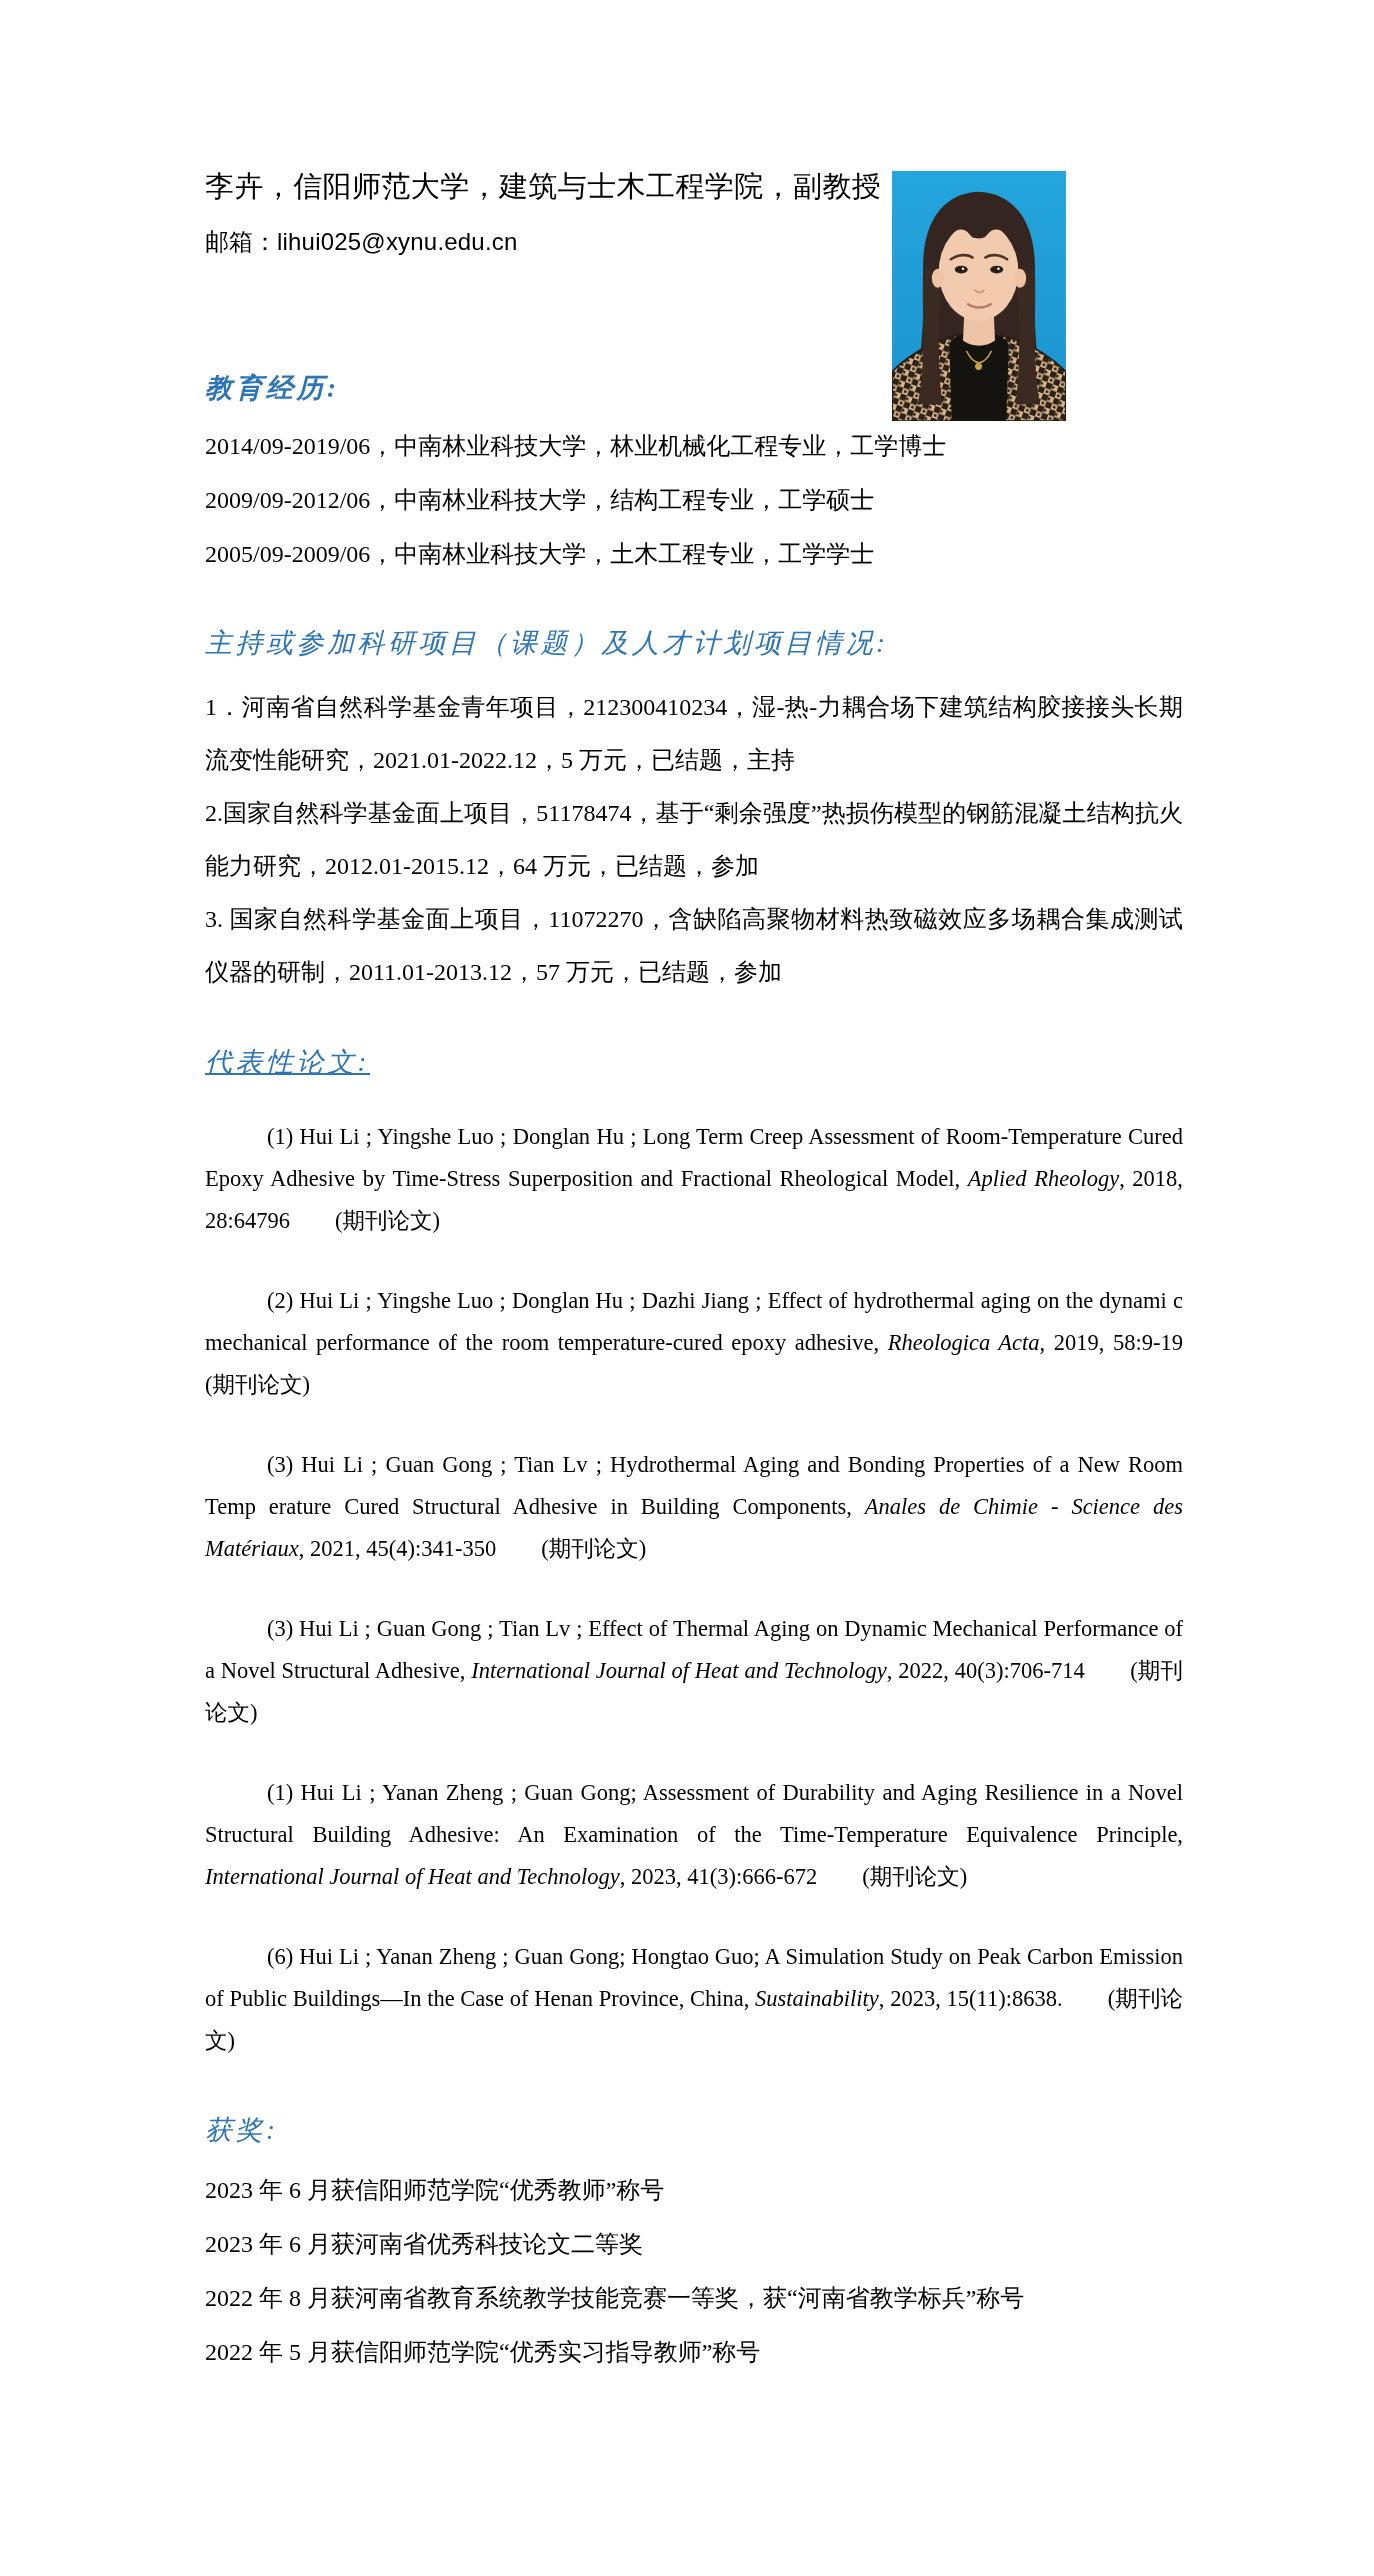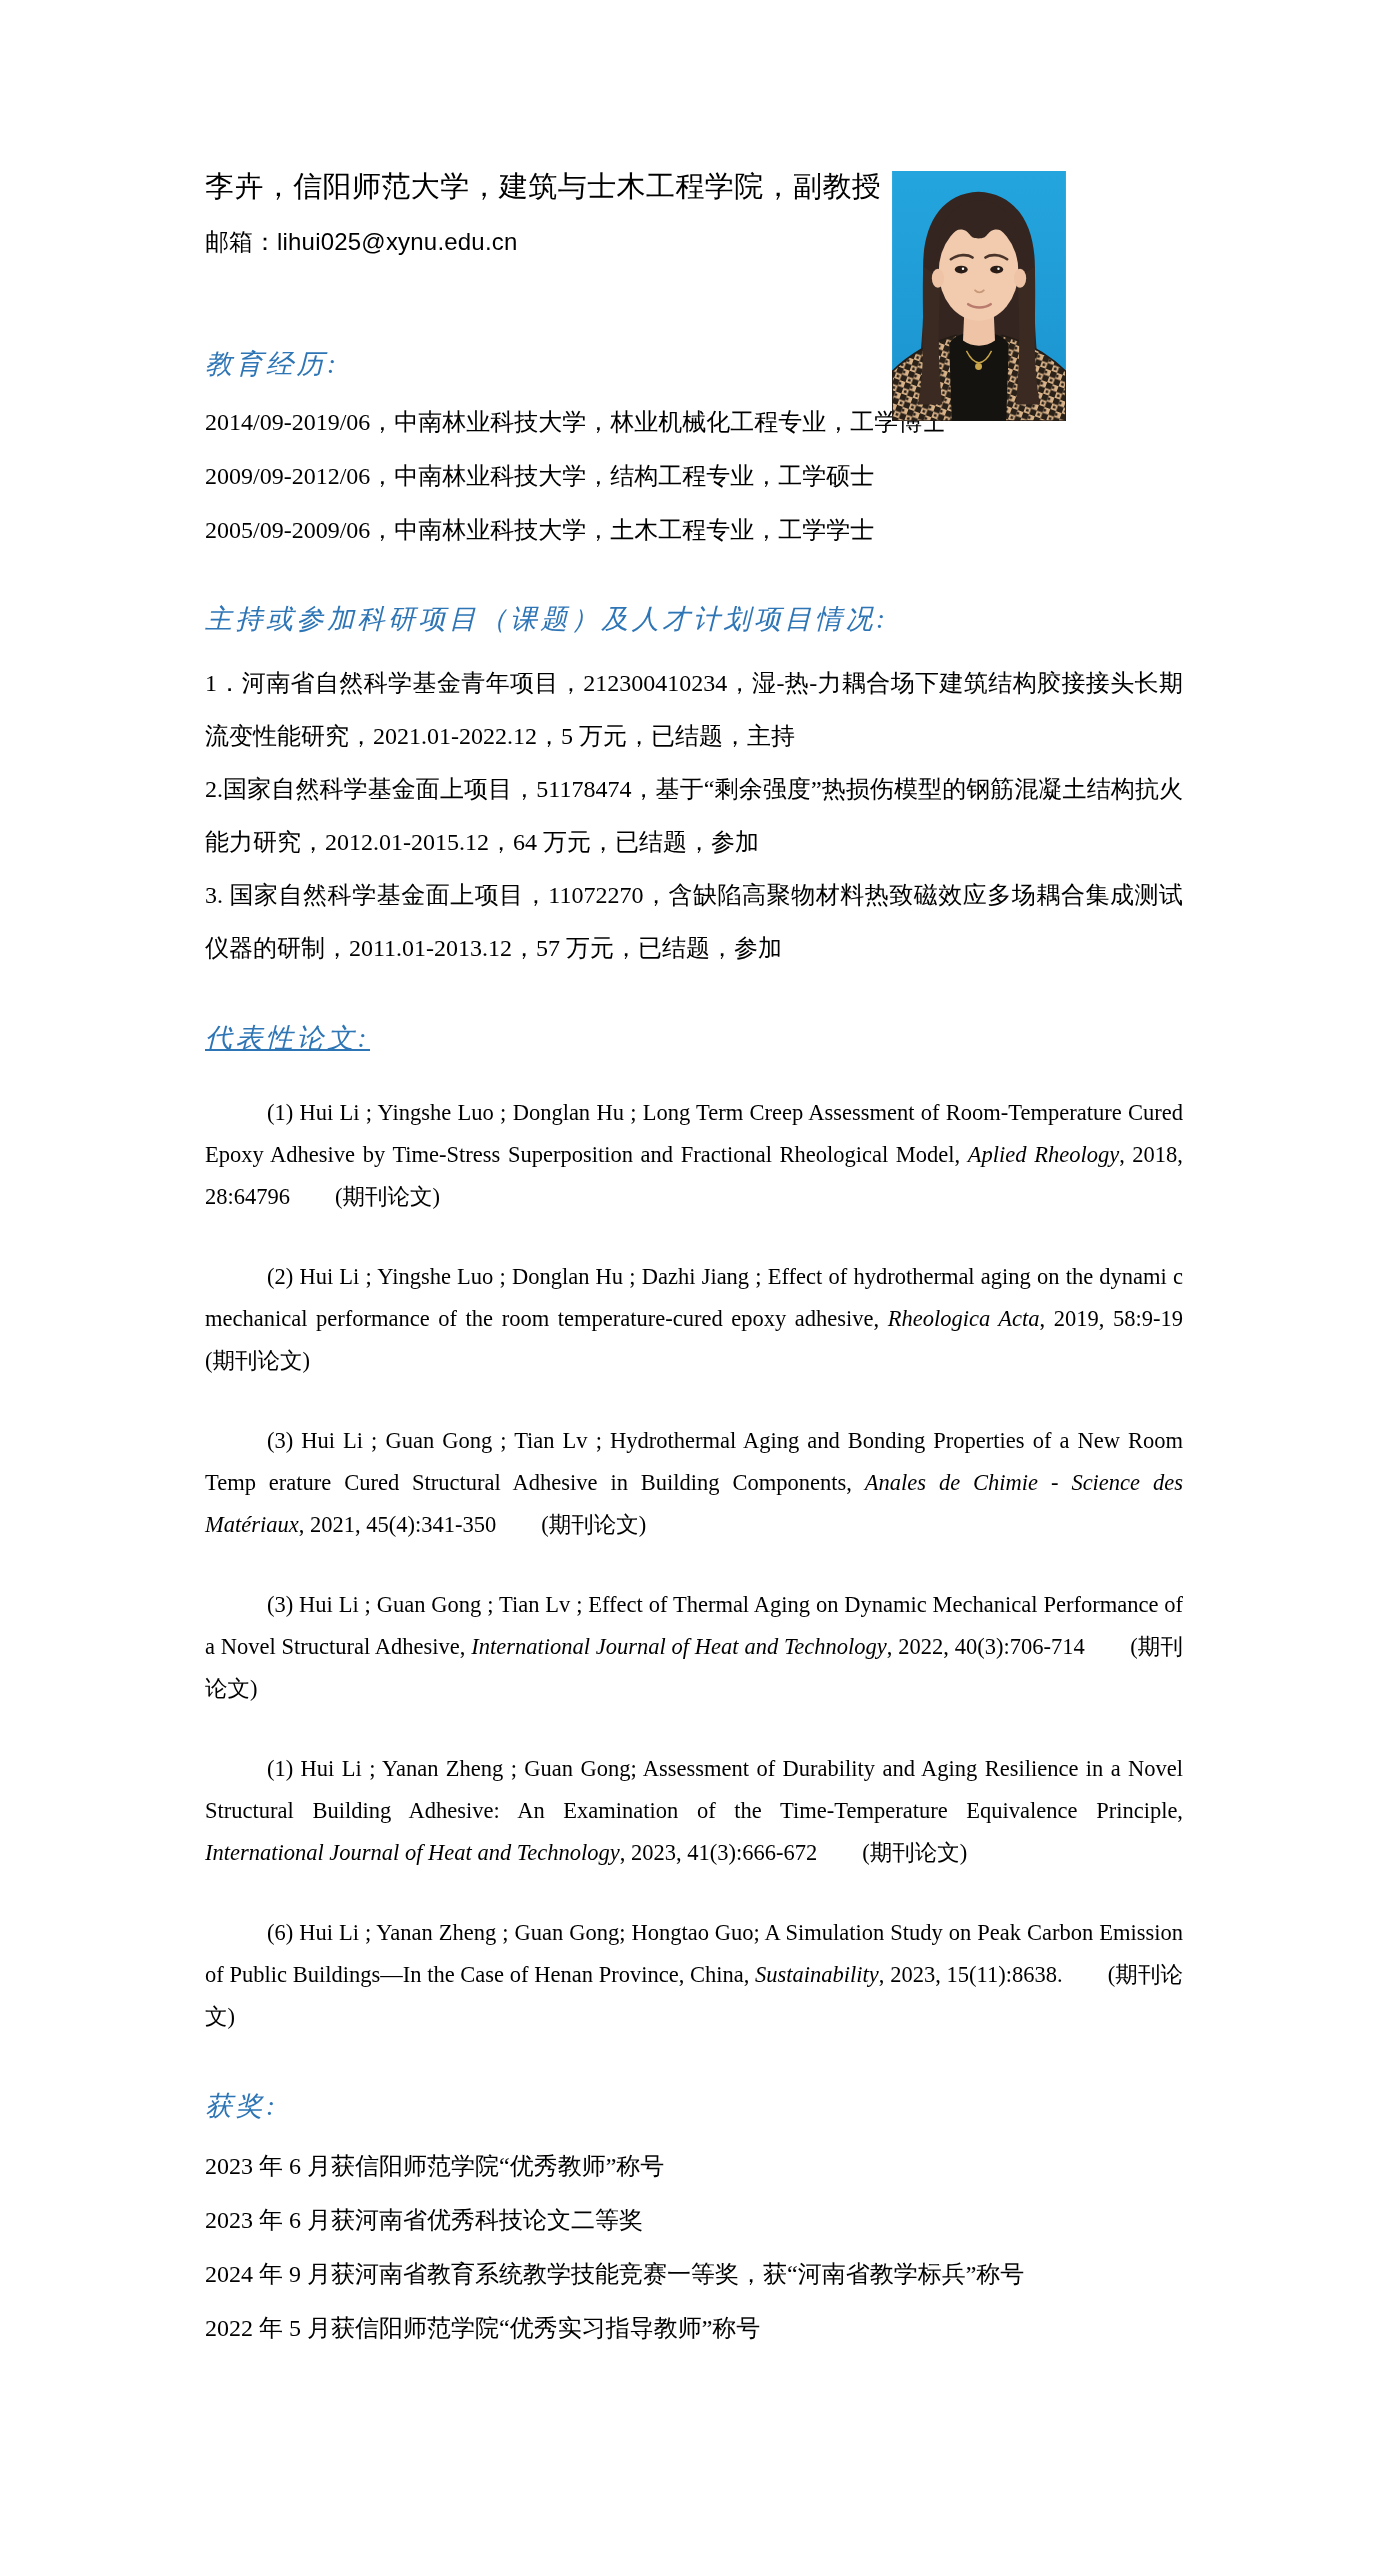--- a/index.html
+++ b/index.html
@@ -50,21 +50,21 @@
   
   h2.section-heading {
     font-family: "Liberation Serif", "DejaVu Serif", serif;
     font-style: italic;
     font-weight: 500;
     font-size: 27px;
     line-height: 38px;
     letter-spacing: 3.5px;
     margin: 0;
   }
-  h2.h-education { margin-top: 86px; }
+  h2.h-education { margin-top: 110px; font-weight: bold; }
   h2.h-projects  { margin-top: 43px; margin-bottom: 19px; }
   h2.h-papers    { margin-top: 44px; margin-bottom: 35px; text-decoration: underline; }
   h2.h-awards    { margin-top: 49px; margin-bottom: 14px; }
   
   .edu-line, .award-line {
     margin: 0;
     font-size: 24px;
     line-height: 54px;
     white-space: nowrap;
   }
@@ -171,18 +171,18 @@
     <p class="paper-item"><span>(3)  Hui Li ; Guan Gong ; Tian Lv  ; Hydrothermal Aging and Bonding Properties of a New Room Temp erature  Cured Structural Adhesive in Building Components, </span><span class="journal-name">Anales de Chimie - Science des Matériaux</span><span>,  2021,  45(4):341-350　　(期刊论文)</span></p>
     <p class="paper-item"><span>(3)  Hui Li ; Guan Gong ; Tian Lv  ; Effect of Thermal Aging on Dynamic Mechanical Performance of a Novel Structural Adhesive, </span><span class="journal-name">International Journal of Heat and Technology</span><span>, 2022, 40(3):706-714　　(期刊论文)</span></p>
     <p class="paper-item"><span>(1) Hui Li ; Yanan Zheng ; Guan Gong; Assessment of Durability and Aging Resilience in a Novel Structural Building Adhesive: An Examination of the Time-Temperature Equivalence Principle, </span><span class="journal-name">International Journal of Heat and Technology</span><span>, 2023, 41(3):666-672　　(期刊论文)</span></p>
     <p class="paper-item"><span>(6) Hui Li ; Yanan Zheng ; Guan Gong; Hongtao Guo; A Simulation Study on Peak Carbon Emission of Public Buildings—In the Case of Henan Province, China, </span><span class="journal-name">Sustainability</span><span>, 2023, 15(11):8638.　　(期刊论文)</span></p>
   </div>
 
   <h2 class="section-heading h-awards" style="color: rgb(46, 117, 182);">获奖:</h2>
   <div>
     <p class="award-line">2023 年 6 月获信阳师范学院“优秀教师”称号</p>
     <p class="award-line">2023 年 6 月获河南省优秀科技论文二等奖</p>
-    <p class="award-line">2024 年 9 月获河南省教育系统教学技能竞赛一等奖，获“河南省教学标兵”称号</p>
+    <p class="award-line">2022 年 8 月获河南省教育系统教学技能竞赛一等奖，获“河南省教学标兵”称号</p>
     <p class="award-line">2022 年 5 月获信阳师范学院“优秀实习指导教师”称号</p>
   </div>
 
 </div>
 
 
 </body></html>

